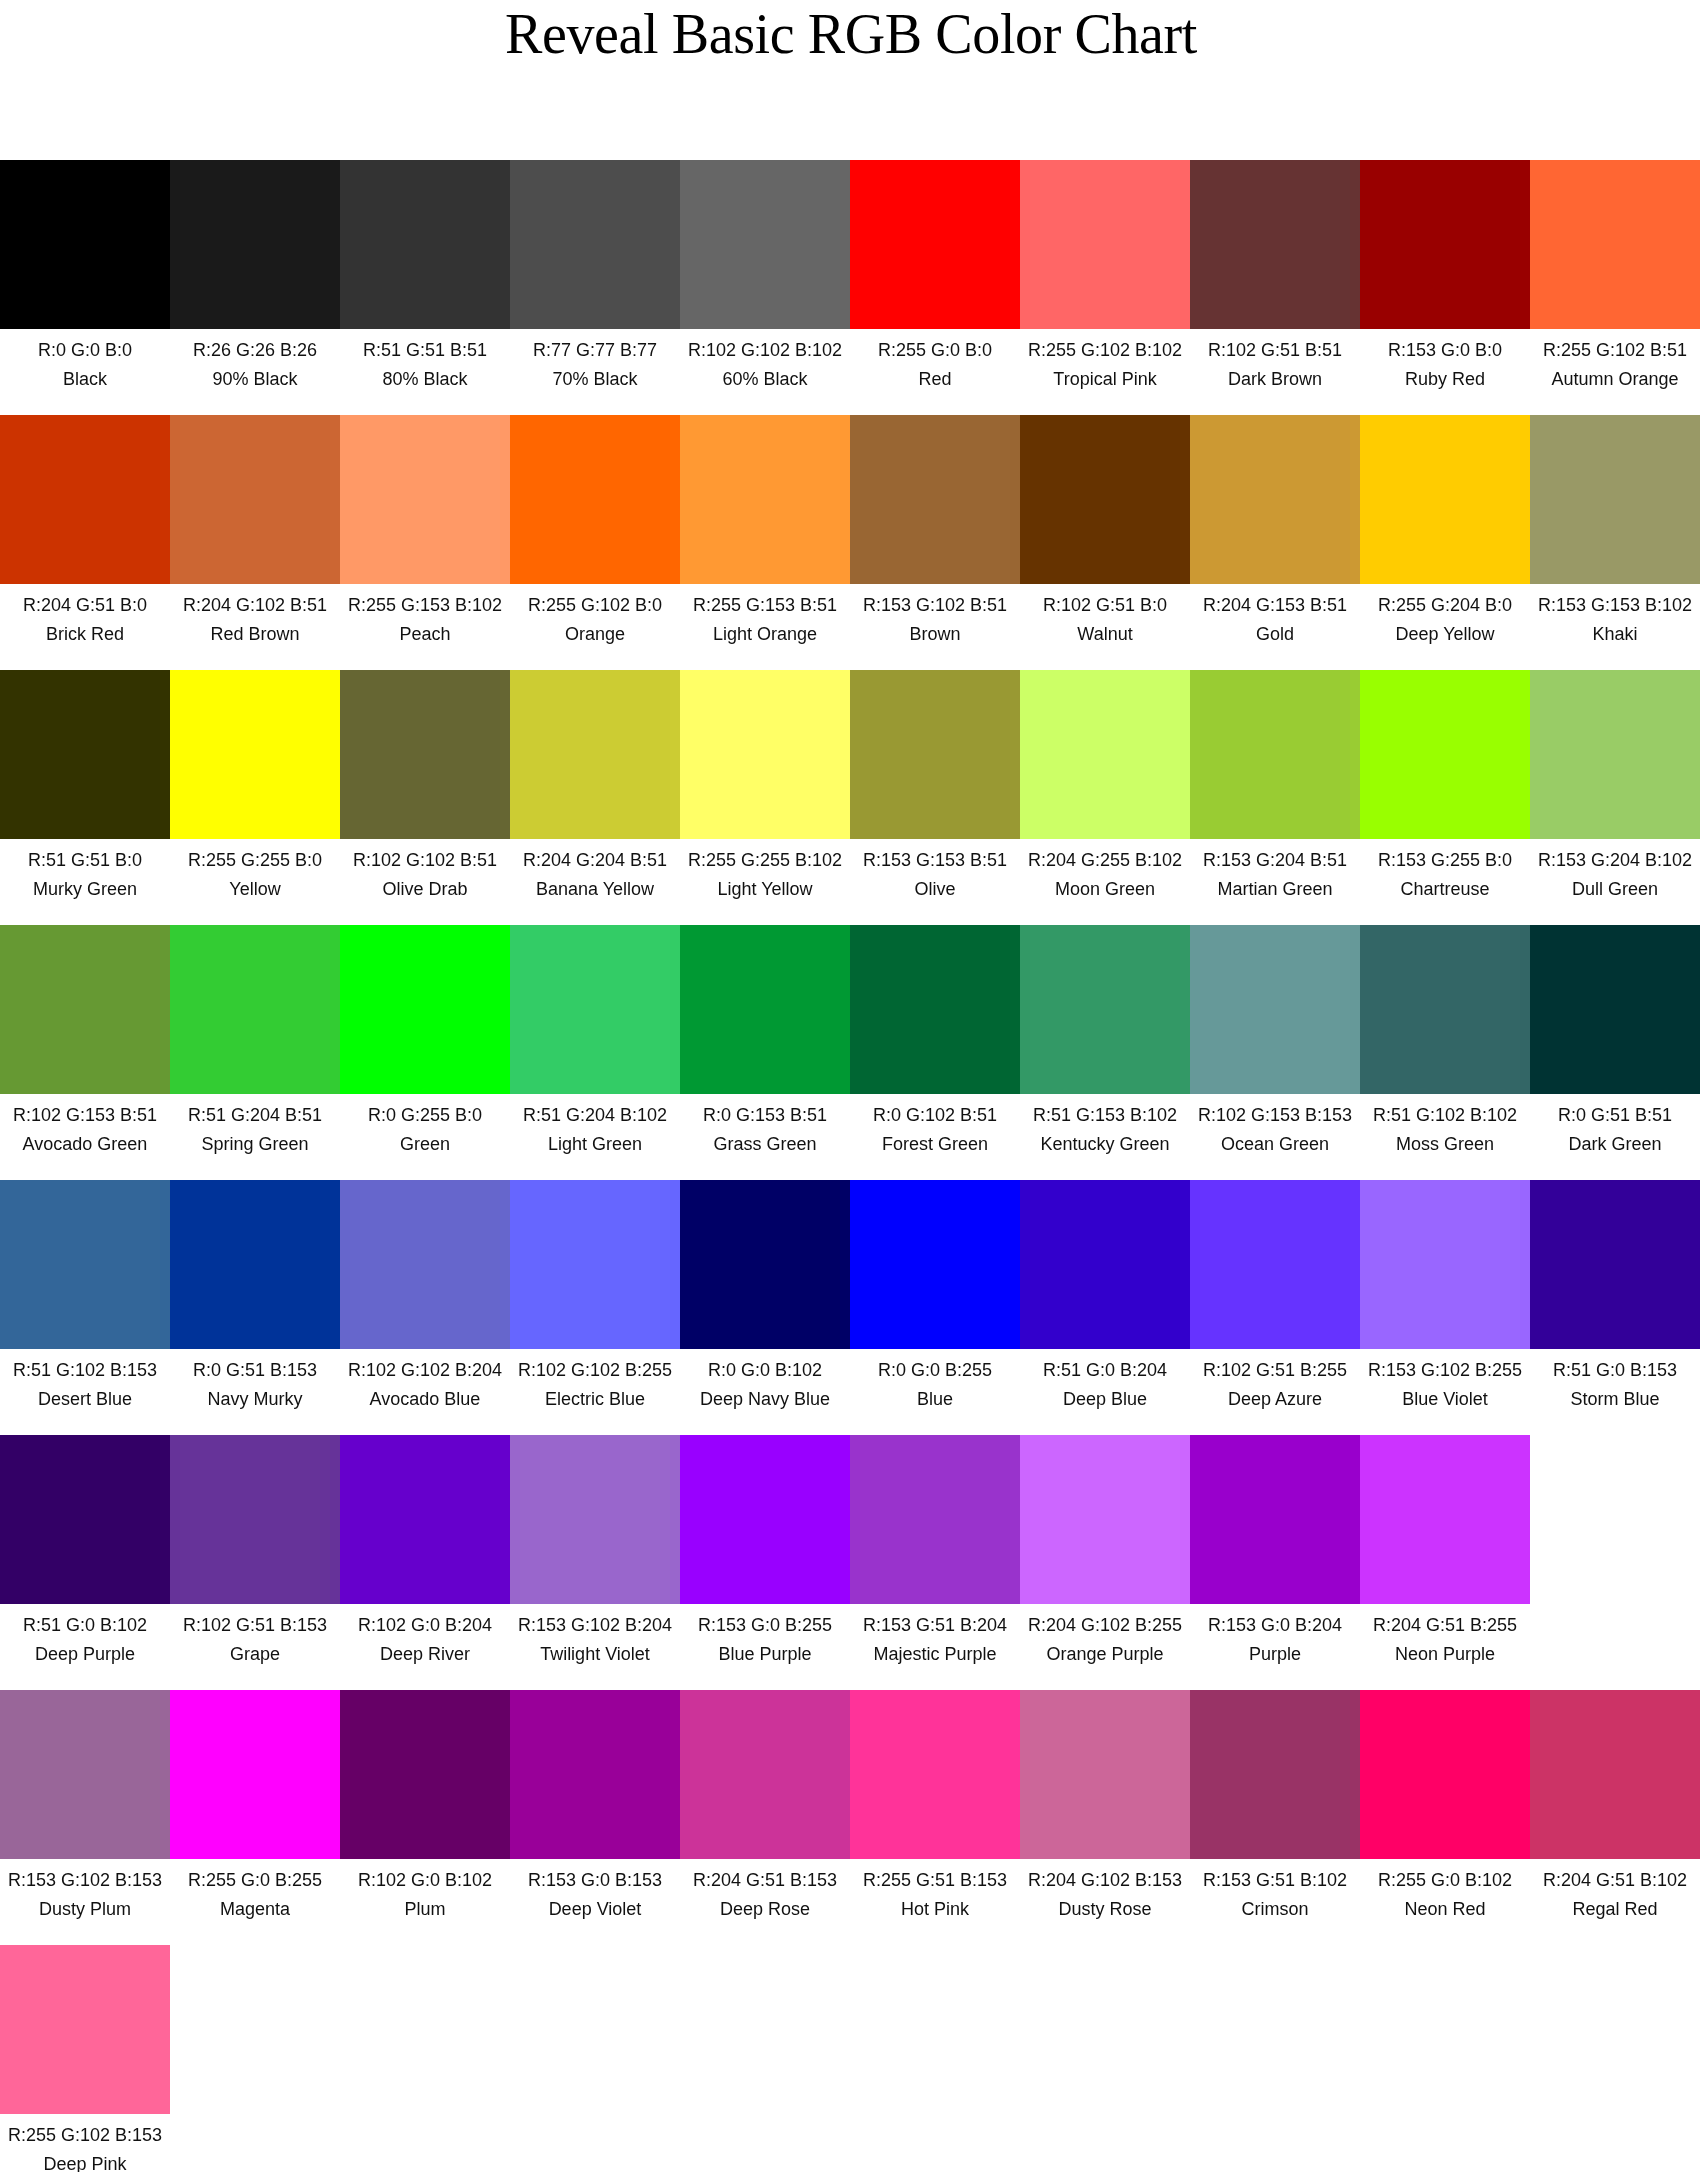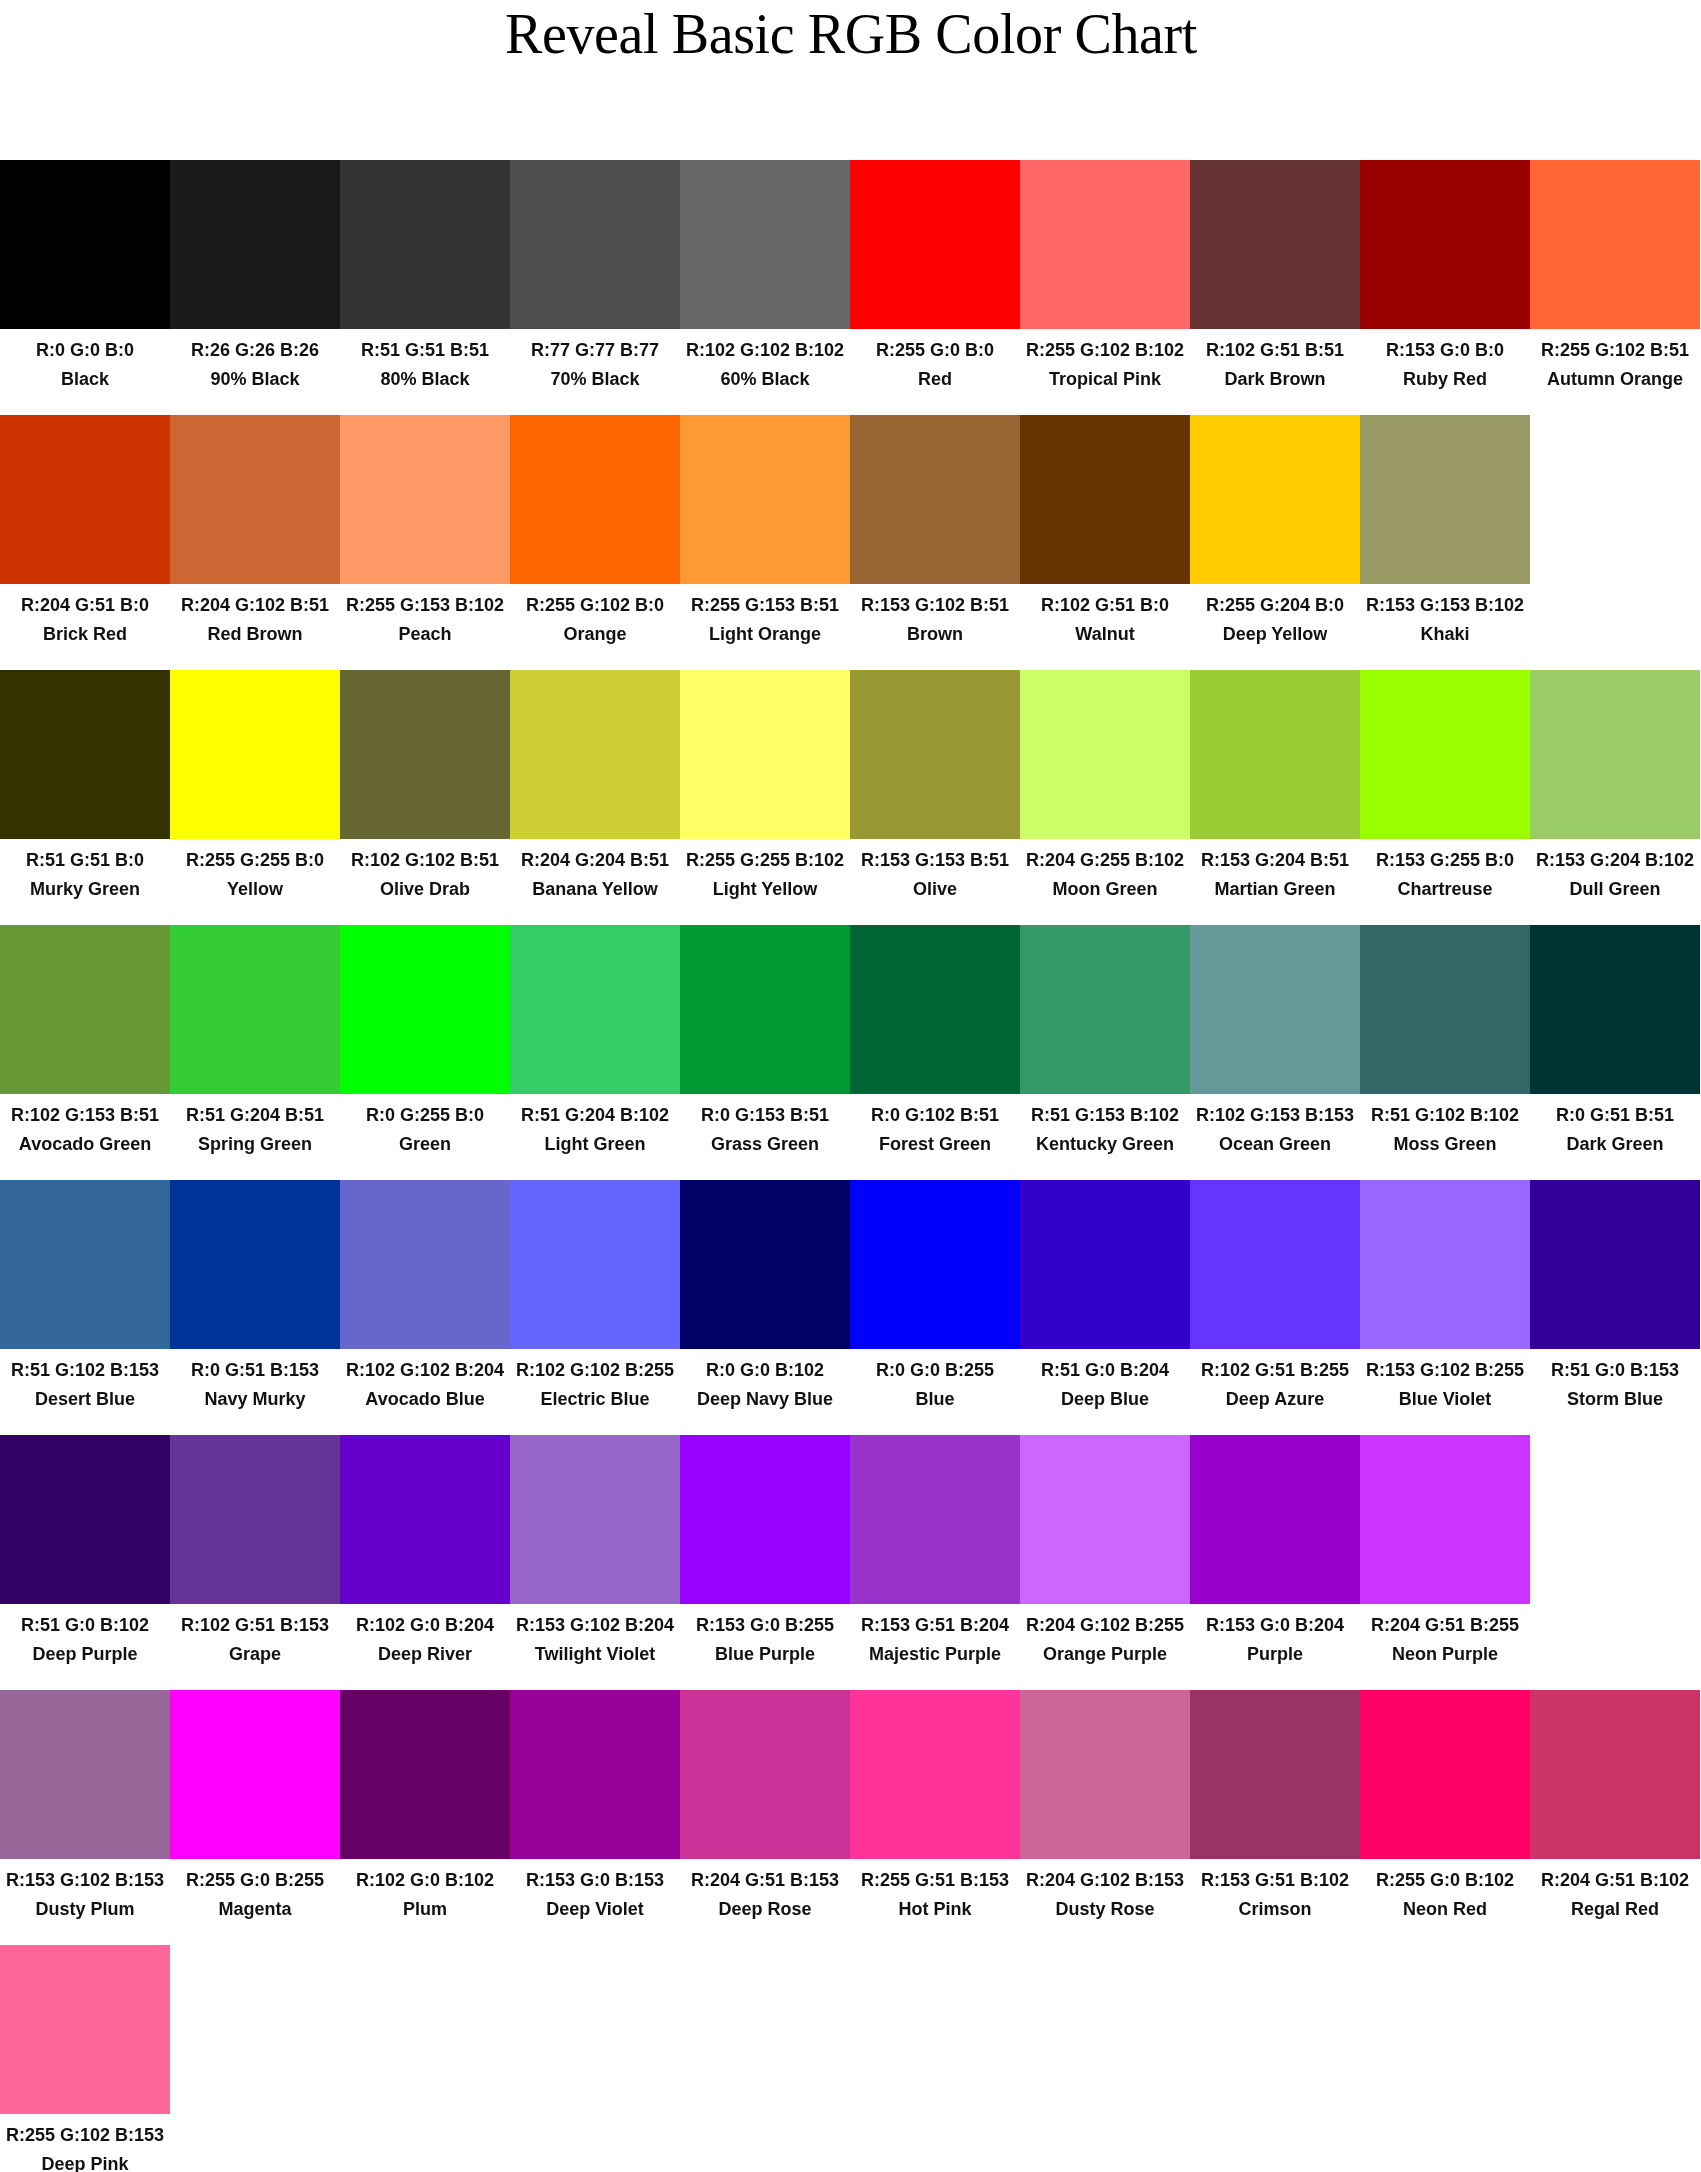--- a/index.html
+++ b/index.html
@@ -43,21 +43,20 @@
     padding-top: 90px;
     box-sizing: border-box;
   }
 
   .swatch-row {
     display: flex;
     flex-direction: row;
     width: 1682px;
     height: 255px;
     align-items: flex-start;
-    font-weight: bold;
   }
 
   .swatch-cell {
     width: 170px;
     flex: 0 0 170px;
     display: flex;
     flex-direction: column;
     align-items: stretch;
     box-sizing: border-box;
   }
@@ -217,20 +216,27 @@
           </div>
         </div>
         <div class="swatch-cell">
           <div class="swatch-chip" style="background-color: rgb(102, 51, 0);"></div>
           <div class="swatch-caption">
             <span class="swatch-rgb">R:102 G:51 B:0</span>
             <span class="swatch-name">Walnut</span>
           </div>
         </div>
         <div class="swatch-cell">
+          <div class="swatch-chip" style="background-color: rgb(204, 153, 51);"></div>
+          <div class="swatch-caption">
+            <span class="swatch-rgb">R:204 G:153 B:51</span>
+            <span class="swatch-name">Gold</span>
+          </div>
+        </div>
+        <div class="swatch-cell">
           <div class="swatch-chip" style="background-color: rgb(255, 204, 0);"></div>
           <div class="swatch-caption">
             <span class="swatch-rgb">R:255 G:204 B:0</span>
             <span class="swatch-name">Deep Yellow</span>
           </div>
         </div>
         <div class="swatch-cell">
           <div class="swatch-chip" style="background-color: rgb(153, 153, 102);"></div>
           <div class="swatch-caption">
             <span class="swatch-rgb">R:153 G:153 B:102</span>

